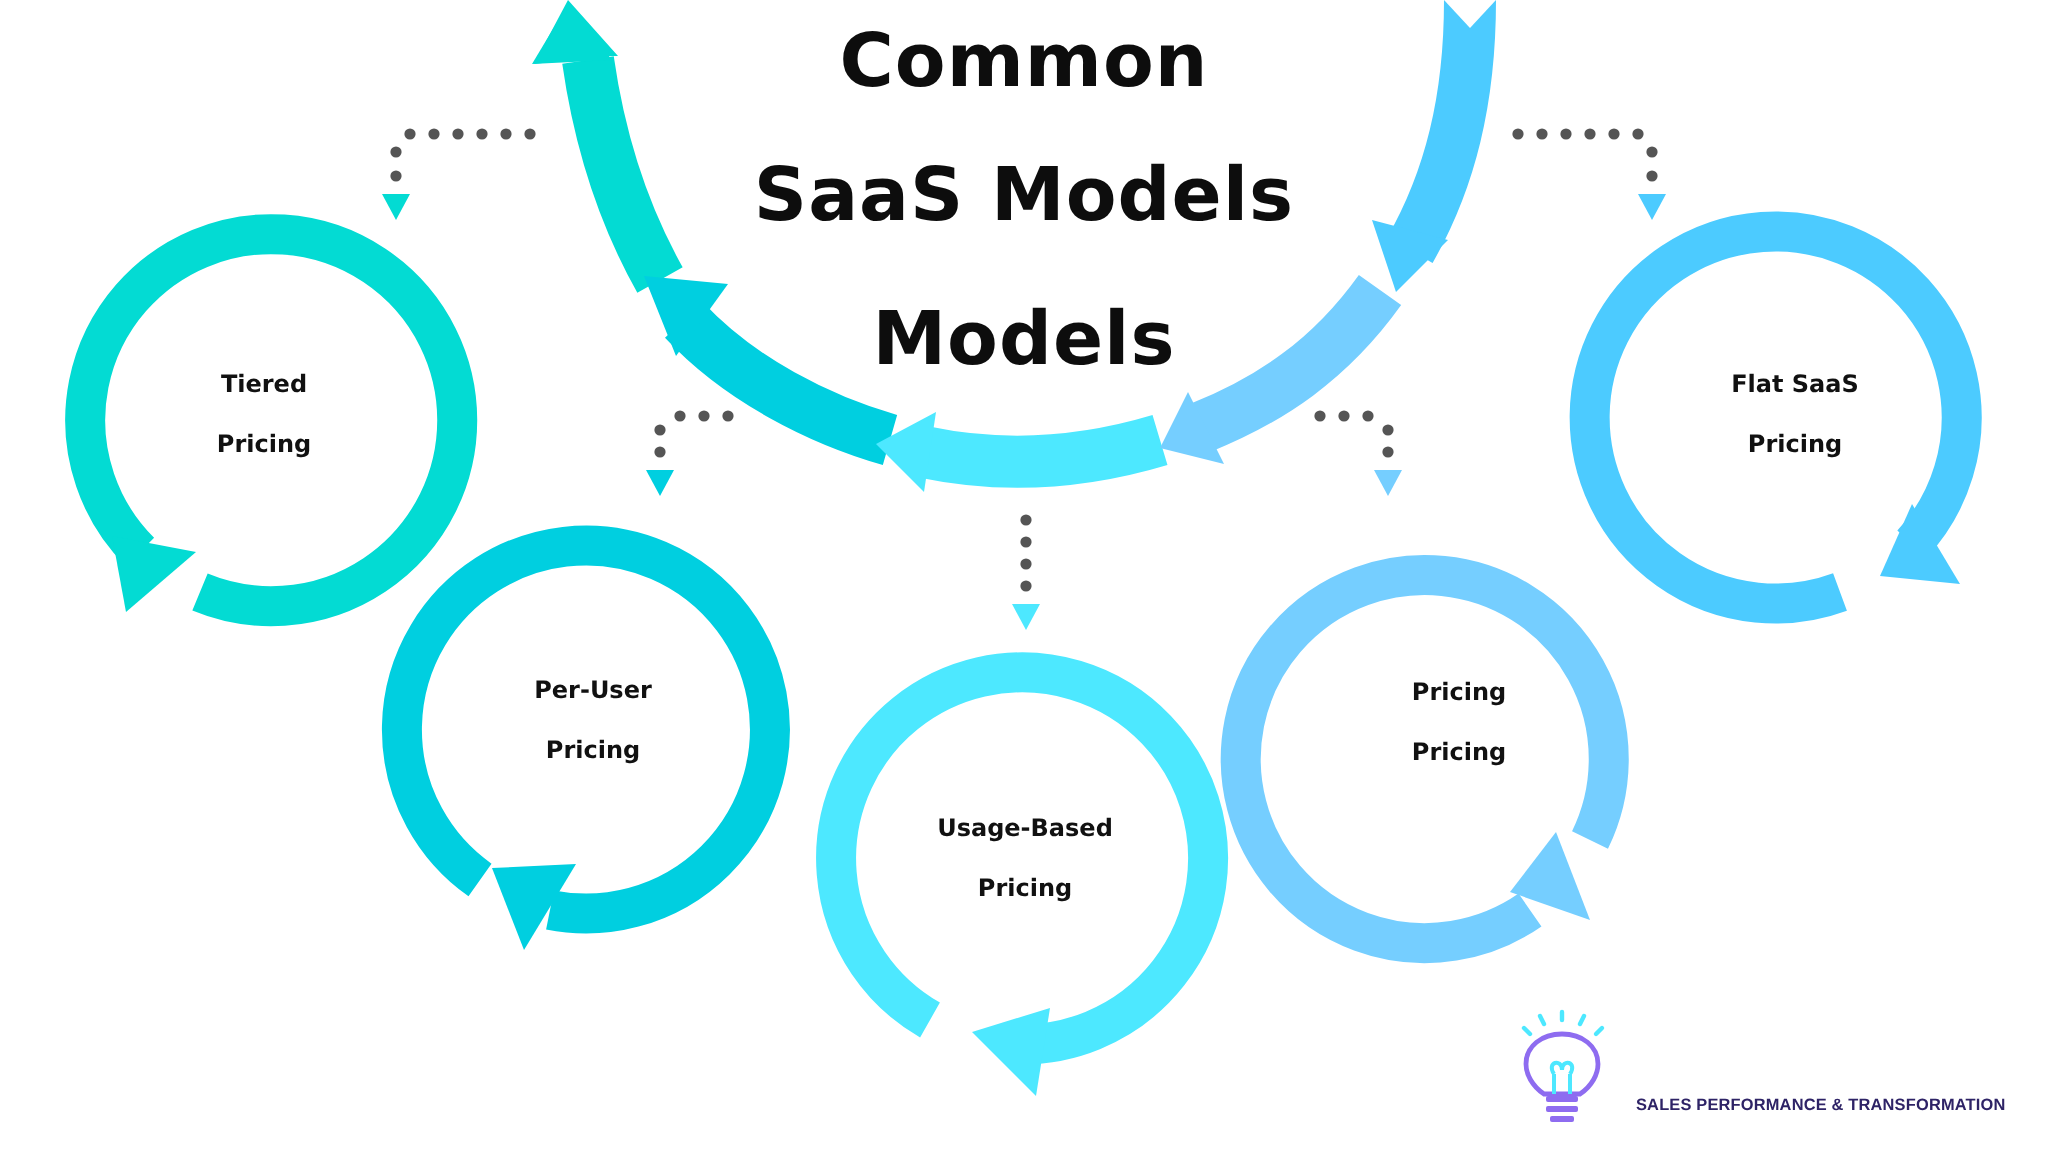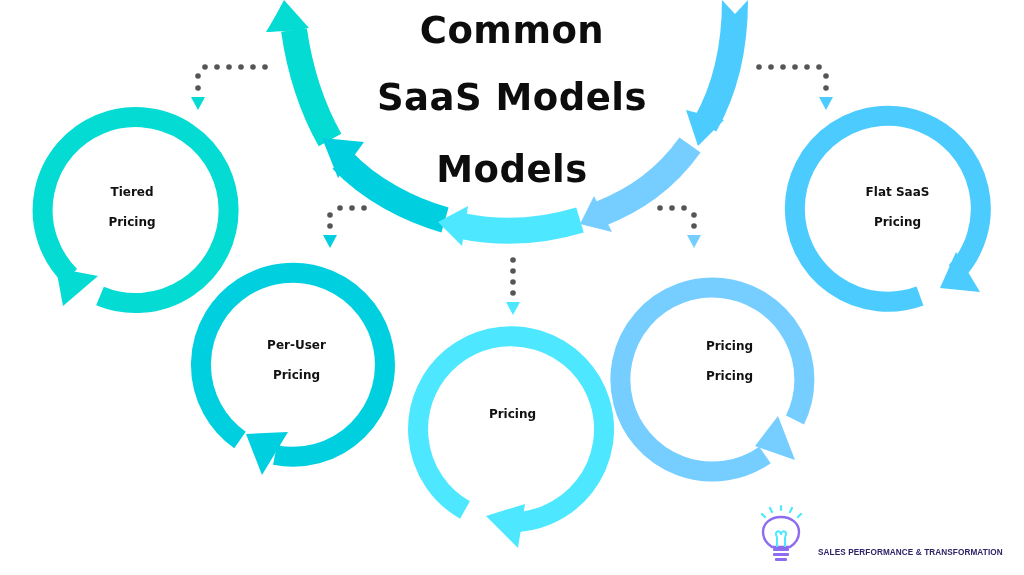--- a/index.html
+++ b/index.html
@@ -149,20 +149,21 @@
 
 <div class="node-label" style="left:62px; top:177px; width:140px;">
   <div>Tiered</div>
   <div>Pricing</div>
 </div>
 <div class="node-label" style="left:224px; top:330px; width:145px;">
   <div>Per-User</div>
   <div>Pricing</div>
 </div>
 <div class="node-label" style="left:440px; top:399px; width:145px;">
+  <div>Usage-Based</div>
   <div>Pricing</div>
 </div>
 <div class="node-label" style="left:657px; top:331px; width:145px;">
   <div>Pricing</div>
   <div>Pricing</div>
 </div>
 <div class="node-label" style="left:825px; top:177px; width:145px;">
   <div>Flat SaaS</div>
   <div>Pricing</div>
 </div>

